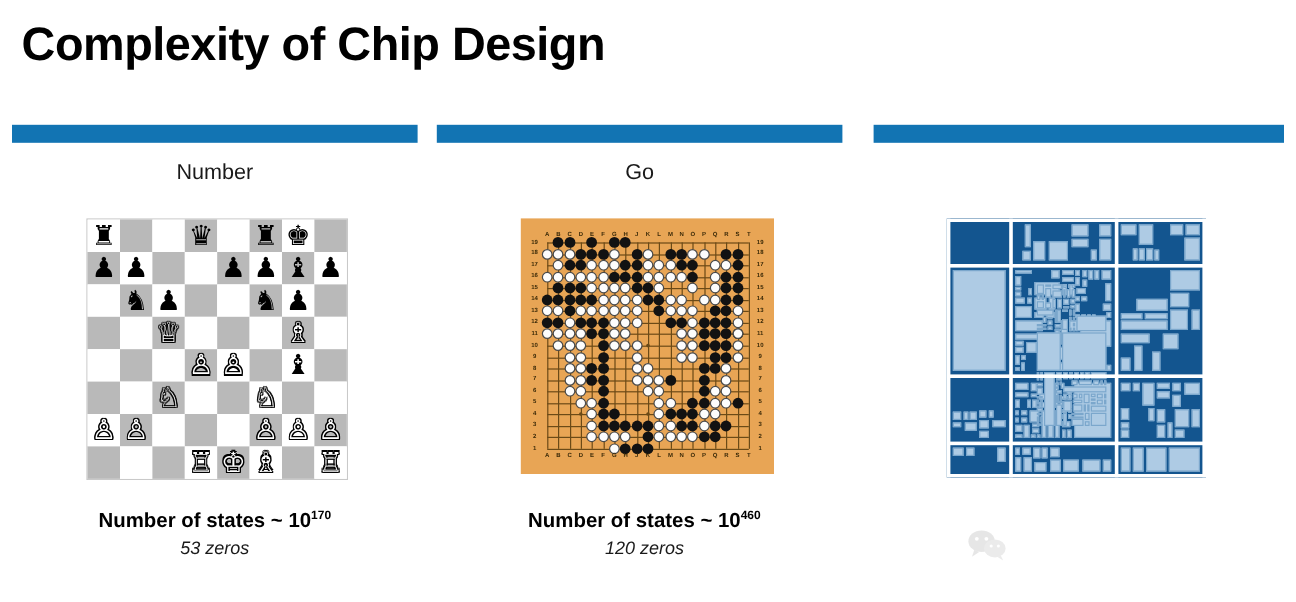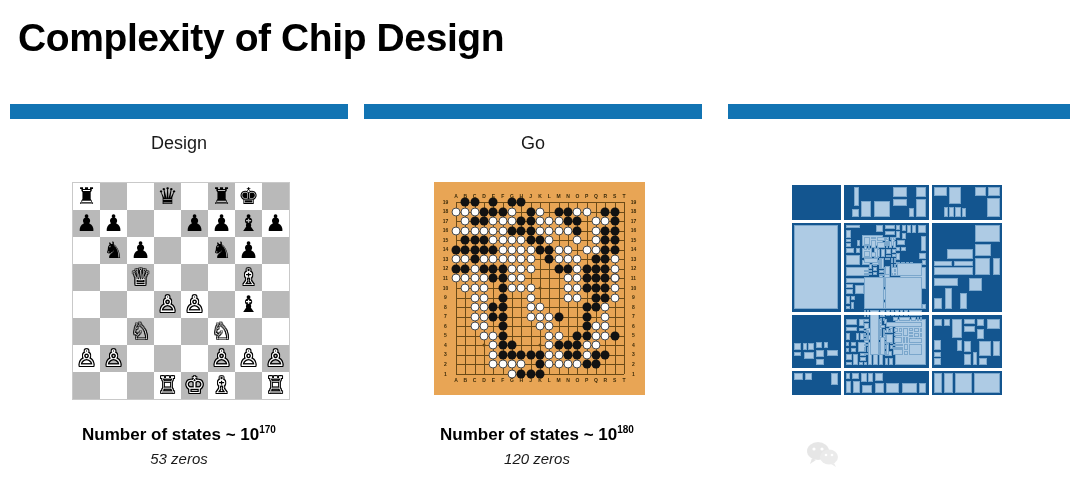--- a/index.html
+++ b/index.html
@@ -204,21 +204,21 @@
     letter-spacing: 1px;
   }
 </style>
 </head>
 <body>
 
 <div id="slide-title">Complexity of Chip Design</div>
 
 <div class="column" id="column-chess">
   <div class="column-bar"></div>
-  <div class="column-heading">Design</div>
+  <div class="column-heading">Number</div>
 </div>
 
 <div class="column" id="column-go">
   <div class="column-bar"></div>
   <div class="column-heading">Go</div>
 </div>
 
 <div class="column" id="column-placement">
   <div class="column-bar"></div>
 </div>
@@ -1016,21 +1016,21 @@
 
 <div class="caption" id="caption-chess">
   <div class="caption-main">
     <span>Number of states ~ 10</span><sup>170</sup>
   </div>
   <div class="caption-sub">53 zeros</div>
 </div>
 
 <div class="caption" id="caption-go">
   <div class="caption-main">
-    <span>Number of states ~ 10</span><sup>180</sup>
+    <span>Number of states ~ 10</span><sup>460</sup>
   </div>
   <div class="caption-sub">120 zeros</div>
 </div>
 
 <div class="caption" id="caption-placement">
 </div>
 
 <div id="watermark">
   <svg width="34" height="28" viewBox="0 0 34 28">
     <ellipse cx="12" cy="11" rx="11" ry="9" fill="#b8b8b8"></ellipse>

